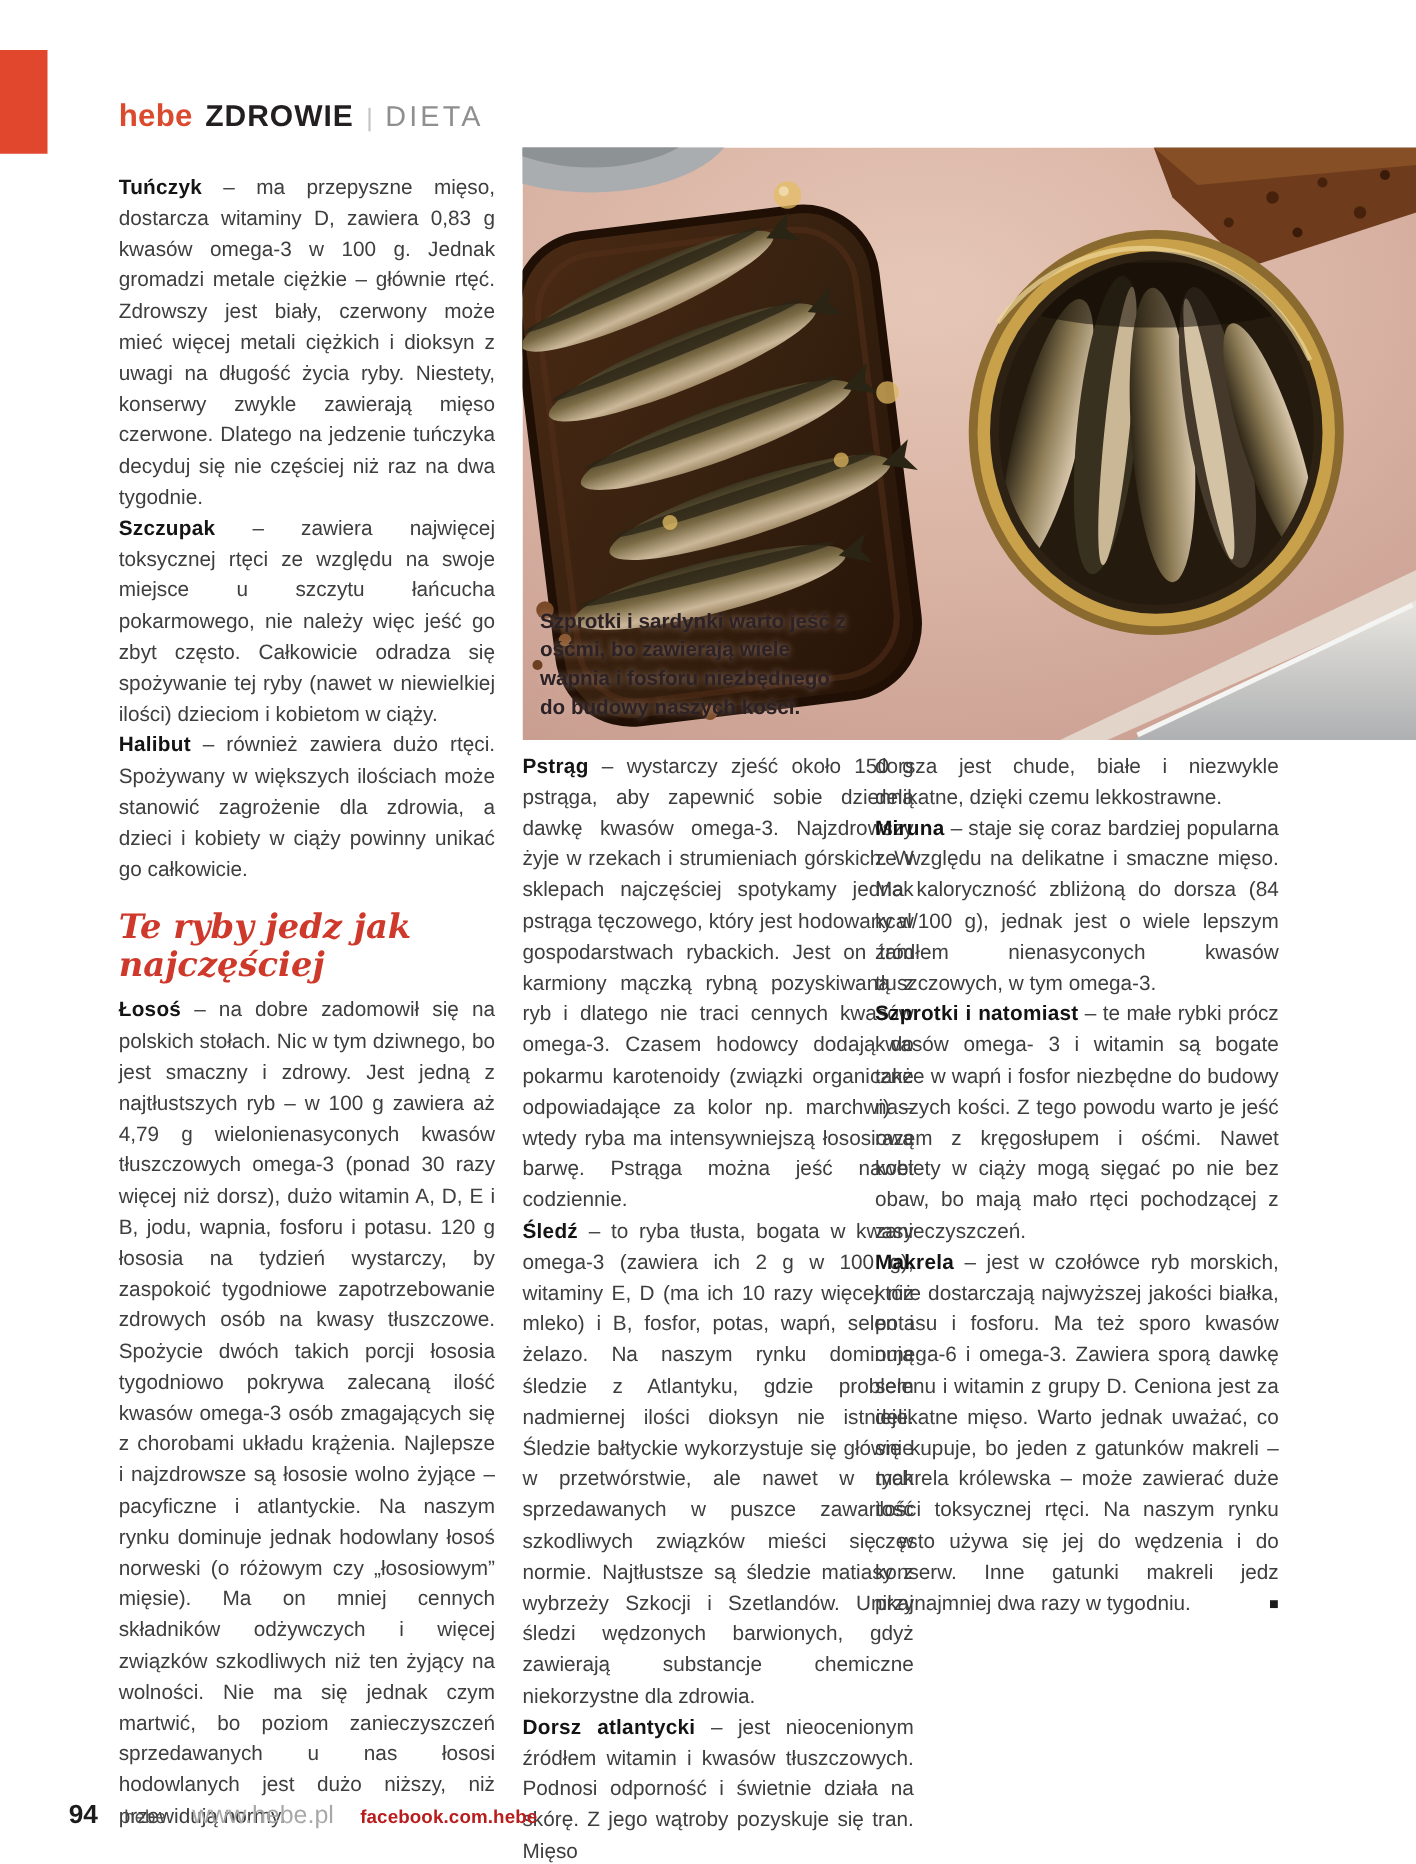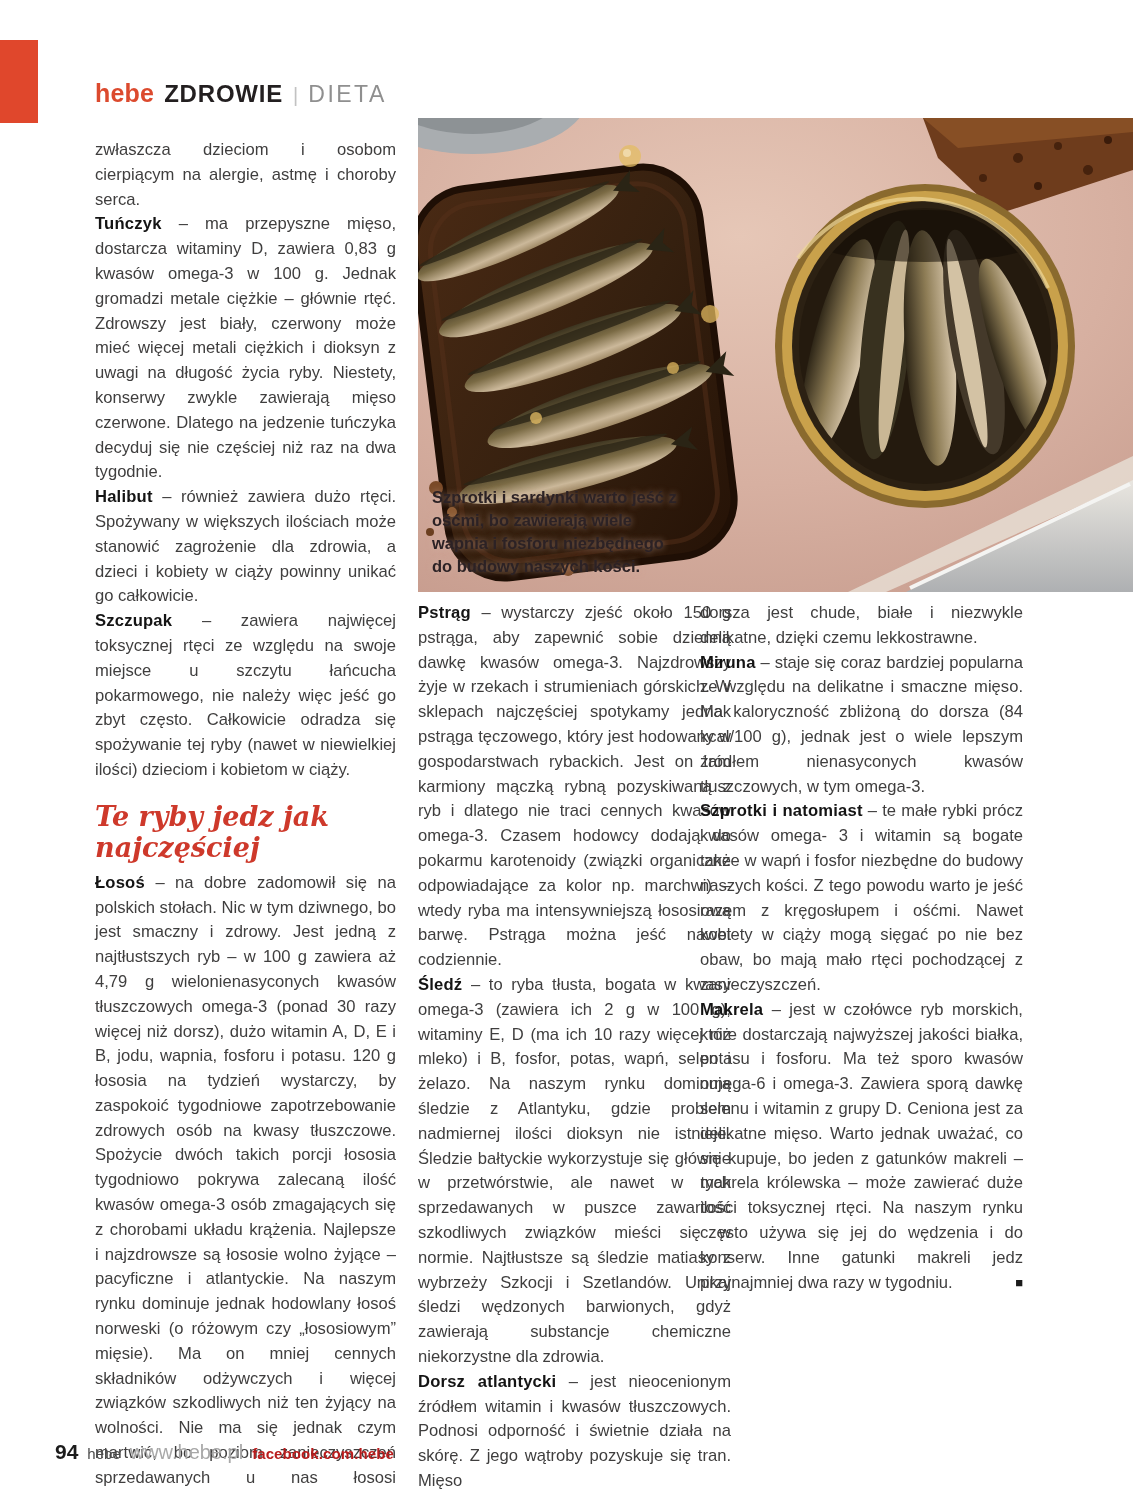--- a/index.html
+++ b/index.html
@@ -33,53 +33,52 @@
   .endmark { float:right; color:#1b1b1b; font-size:13px; line-height:24.8px; }
 
   .hero { position:absolute; left:418px; top:118px; width:715px; height:474px; }
   .hero svg { display:block; }
   .photo-caption {
     position:absolute; left:14px; top:368px; width:252px;
     font-size:16.5px; line-height:23px; font-weight:bold; color:#2c2225;
     text-shadow:0 0 6px rgba(216,182,168,.6);
   }
 
-  .footer { position:absolute; left:55px; top:1440px; display:flex; align-items:baseline; gap:9px; }
+  .footer { position:absolute; left:55px; top:1440px; display:flex; align-items:baseline; gap:21px; }
   .page-number { font-size:21px; font-weight:bold; color:#1c1c1c; }
   .footer-brand { font-size:15px; color:#4c4c4c; }
   .footer-site { font-size:20px; color:#a8a8a8; }
   .footer-fb { font-size:15px; color:#b91c1c; font-weight:bold; letter-spacing:.1px; }
 </style>
 </head>
 <body>
 
 <div class="accent-square"></div>
 
 <div class="masthead">
   <span class="brand">hebe</span>
   <span class="section">ZDROWIE</span>
   <span class="divider">|</span>
   <span class="subsection">DIETA</span>
 </div>
 
 <div class="col col-left">
-  <p class="body-text">zwłaszcza dzieciom i osobom cierpiącym na alergie, astmę i choroby serca.</p>
 
 
   <p class="body-text">
     <strong>Tuńczyk</strong>
     <span>– ma przepyszne mięso, dostarcza witaminy D, zawiera 0,83 g kwasów omega-3 w 100 g. Jednak gromadzi metale ciężkie – głównie rtęć. Zdrowszy jest biały, czerwony może mieć więcej metali ciężkich i dioksyn z uwagi na długość życia ryby. Niestety, konserwy zwykle zawierają mięso czerwone. Dlatego na jedzenie tuńczyka decyduj się nie częściej niż raz na dwa tygodnie.</span>
   </p>
   <p class="body-text">
+    <strong>Szczupak</strong>
+    <span>– zawiera najwięcej toksycznej rtęci ze względu na swoje miejsce u szczytu łańcucha pokarmowego, nie należy więc jeść go zbyt często. Całkowicie odradza się spożywanie tej ryby (nawet w niewielkiej ilości) dzieciom i kobietom w ciąży.</span>
+  </p>
+  <p class="body-text">
     <strong>Halibut</strong>
     <span>– również zawiera dużo rtęci. Spożywany w większych ilościach może stanowić zagrożenie dla zdrowia, a dzieci i kobiety w ciąży powinny unikać go całkowicie.</span>
-  </p>
-  <p class="body-text">
-    <strong>Szczupak</strong>
-    <span>– zawiera najwięcej toksycznej rtęci ze względu na swoje miejsce u szczytu łańcucha pokarmowego, nie należy więc jeść go zbyt często. Całkowicie odradza się spożywanie tej ryby (nawet w niewielkiej ilości) dzieciom i kobietom w ciąży.</span>
   </p>
 
   <h2 class="red-heading">Te ryby jedz jak najczęściej</h2>
 
   <p class="body-text">
     <strong>Łosoś</strong>
     <span>– na dobre zadomowił się na polskich stołach. Nic w tym dziwnego, bo jest smaczny i zdrowy. Jest jedną z najtłustszych ryb – w 100 g zawiera aż 4,79 g wielonienasyconych kwasów tłuszczowych omega-3 (ponad 30 razy więcej niż dorsz), dużo witamin A, D, E i B, jodu, wapnia, fosforu i potasu. 120 g łososia na tydzień wystarczy, by zaspokoić tygodniowe zapotrzebowanie zdrowych osób na kwasy tłuszczowe. Spożycie dwóch takich porcji łososia tygodniowo pokrywa zalecaną ilość kwasów omega-3 osób zmagających się z chorobami układu krążenia. Najlepsze i najzdrowsze są łososie wolno żyjące – pacyficzne i atlantyckie. Na naszym rynku dominuje jednak hodowlany łosoś norweski (o różowym czy „łososiowym” mięsie). Ma on mniej cennych składników odżywczych i więcej związków szkodliwych niż ten żyjący na wolności. Nie ma się jednak czym martwić, bo poziom zanieczyszczeń sprzedawanych u nas łososi hodowlanych jest dużo niższy, niż przewidują normy.</span>
   </p>
 </div>
 

